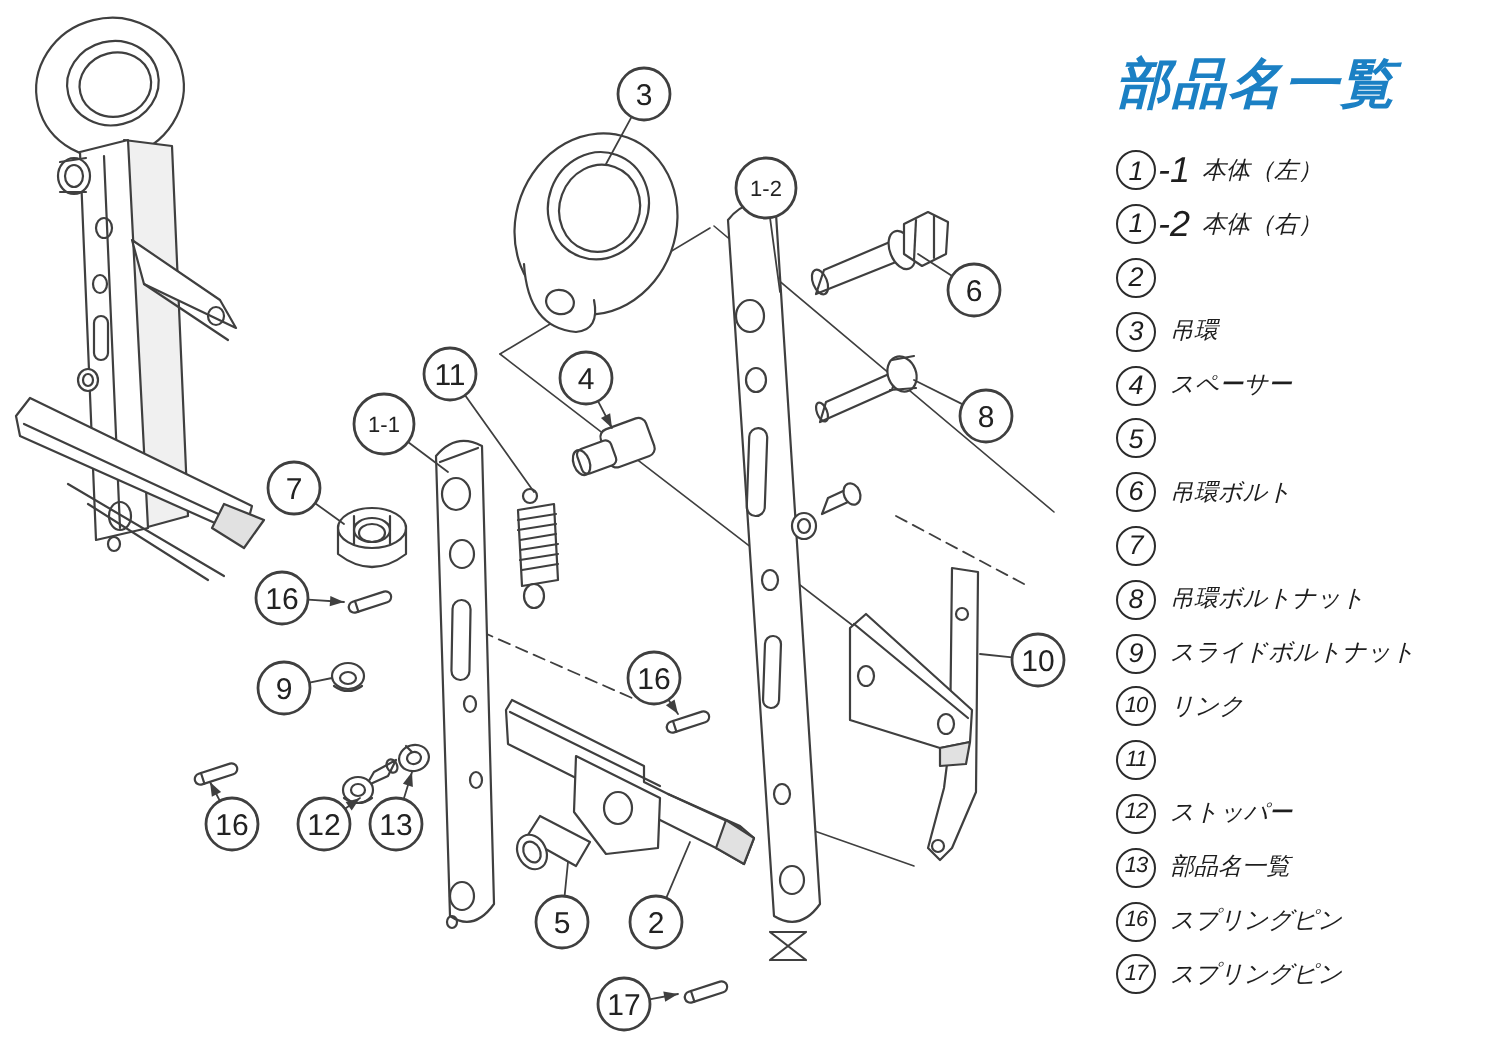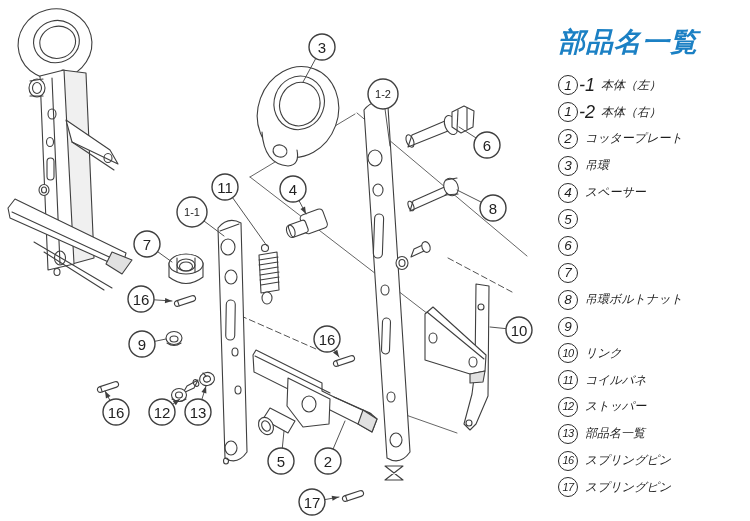--- a/index.html
+++ b/index.html
@@ -309,21 +309,20 @@
 
   <div class="row">
     <span class="cnum">1</span>
         <span class="suffix">-2</span>
     <span class="pname">本体（右）</span>
   </div>
 
   <div class="row">
     <span class="cnum">2</span>
         <span class="suffix"></span>
-    <span class="pname">コッタープレート</span>
   </div>
 
   <div class="row">
     <span class="cnum">3</span>
         <span class="suffix"></span>
     <span class="pname">吊環</span>
   </div>
 
   <div class="row">
     <span class="cnum">4</span>
@@ -332,48 +331,49 @@
   </div>
 
   <div class="row">
     <span class="cnum">5</span>
         <span class="suffix"></span>
   </div>
 
   <div class="row">
     <span class="cnum">6</span>
         <span class="suffix"></span>
+    <span class="pname">吊環ボルト</span>
   </div>
 
   <div class="row">
     <span class="cnum">7</span>
         <span class="suffix"></span>
   </div>
 
   <div class="row">
     <span class="cnum">8</span>
         <span class="suffix"></span>
     <span class="pname">吊環ボルトナット</span>
   </div>
 
   <div class="row">
     <span class="cnum">9</span>
         <span class="suffix"></span>
+    <span class="pname">スライドボルトナット</span>
   </div>
 
   <div class="row">
     <span class="cnum two">10</span>
         <span class="suffix"></span>
     <span class="pname">リンク</span>
   </div>
 
   <div class="row">
     <span class="cnum two">11</span>
         <span class="suffix"></span>
-    <span class="pname">コイルバネ</span>
   </div>
 
   <div class="row">
     <span class="cnum two">12</span>
         <span class="suffix"></span>
     <span class="pname">ストッパー</span>
   </div>
 
   <div class="row">
     <span class="cnum two">13</span>

